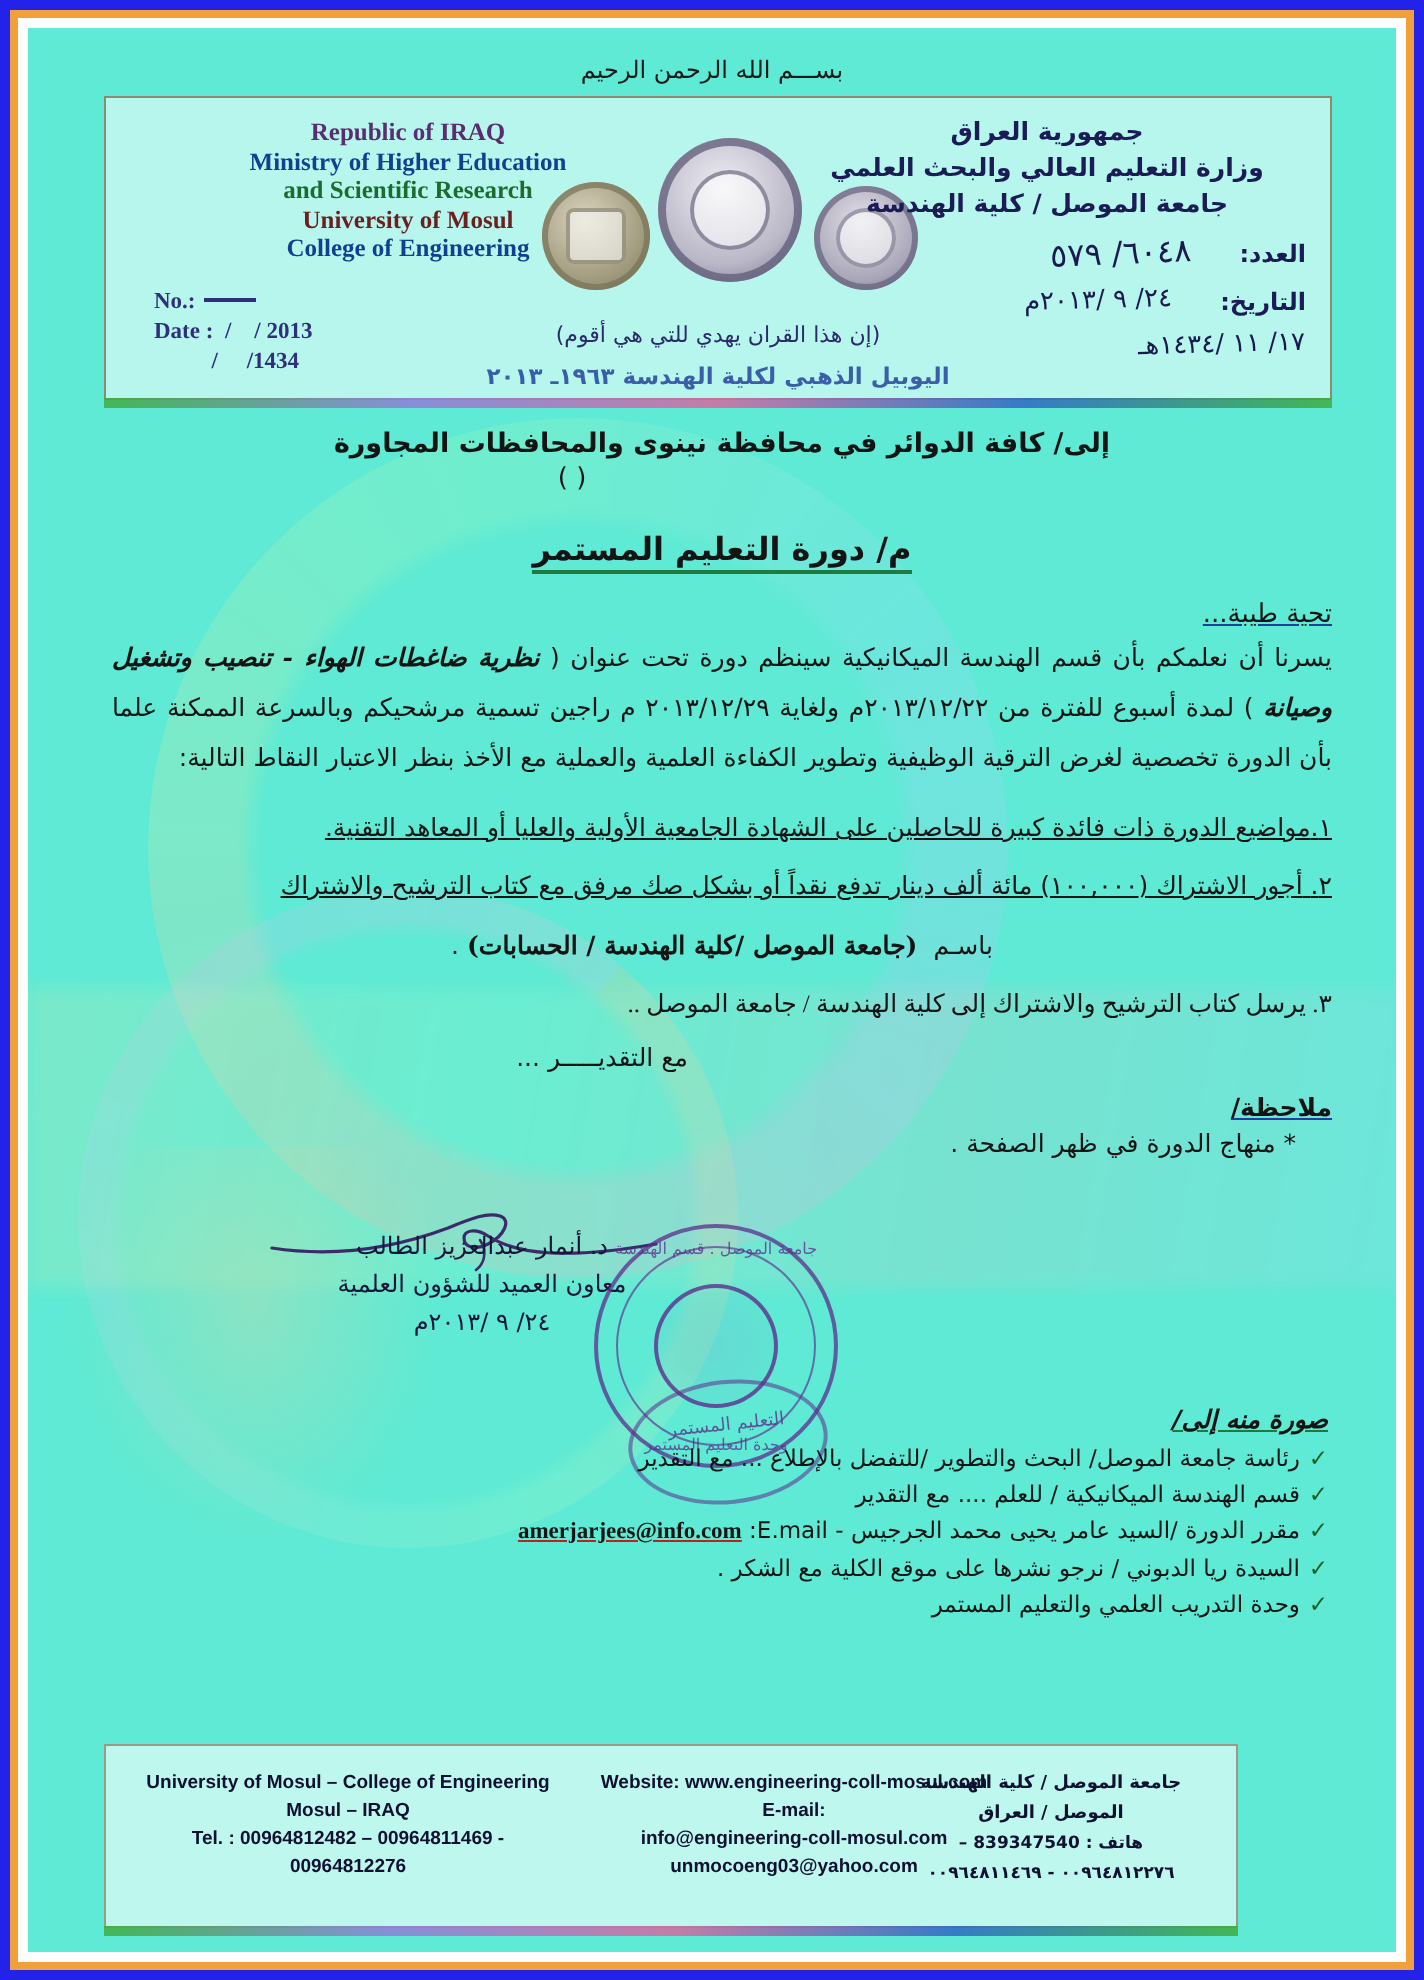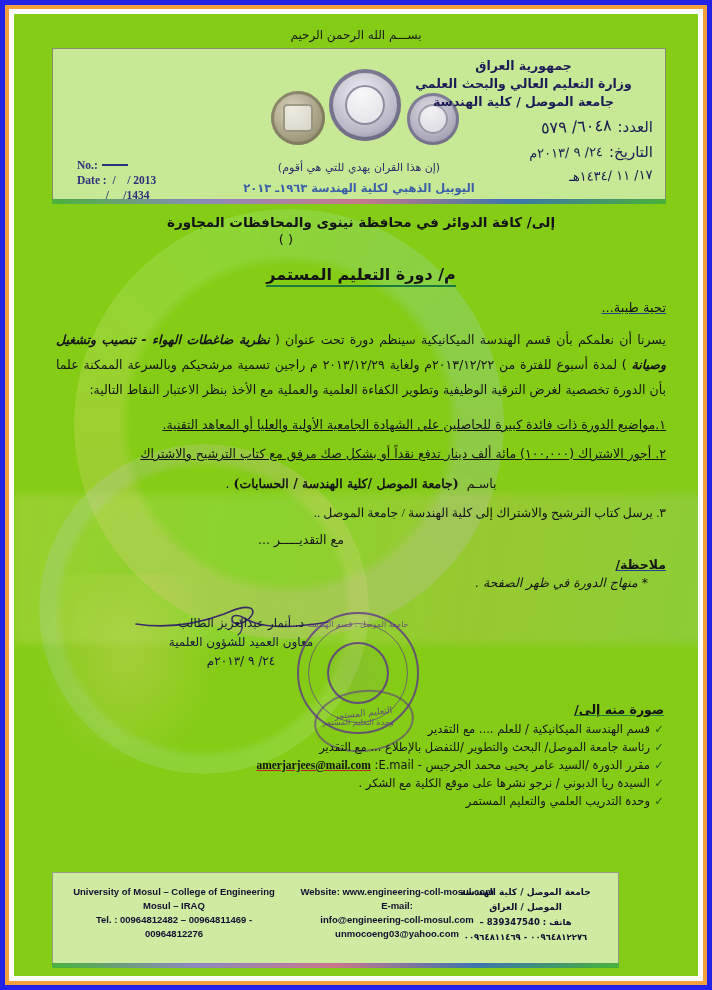--- a/index.html
+++ b/index.html
@@ -16,21 +16,21 @@
     width:712px;height:990px;
     box-sizing:border-box;
     background:#fdfdfd;
     border:5px solid #2222e8;      
     outline:4px solid #f2a03c;     
     outline-offset:-9px;
   }
   #paper{
     position:absolute;
     left:9px;top:9px;right:9px;bottom:9px;
-    background:#84cc16;
+    background:#5eead4;
     overflow:hidden;
   }
   
   .wm{position:absolute;pointer-events:none;}
   #wm-arc{
     left:60px;top:195px;width:430px;height:430px;
     border-radius:50%;
     background:
       conic-gradient(from 200deg,
         rgba(255,170,170,.30), rgba(255,230,150,.26), rgba(180,255,180,.26),
@@ -73,38 +73,38 @@
     text-align:center;
     font-family:"Liberation Serif", serif;
     font-weight:bold;font-size:12.5px;line-height:14.5px;
     color:#5b2d6e;
   }
   .lh-en .l2{color:#123f8f;}
   .lh-en .l3{color:#1d6b2f;}
   .lh-en .l4{color:#6b1f1f;}
   .lh-en .l5{color:#123f8f;}
   #lh-nodate{
-    position:absolute;left:24px;top:109px;
+    position:absolute;left:24px;top:95px;
     font-family:"Liberation Serif", serif;font-weight:bold;font-size:11.5px;
     line-height:15px;color:#2f2f7a;
   }
   #lh-nodate .ln{display:block;white-space:pre;}
   #lh-dash{display:inline-block;width:26px;border-bottom:2px solid #2f2f7a;vertical-align:3px;margin-left:4px;}
   .lh-ar{
     position:absolute;right:14px;top:8px;width:255px;
     direction:rtl;text-align:center;
     font-family:"DejaVu Sans", sans-serif;
     font-size:12.5px;line-height:18px;font-weight:bold;color:#1b1b55;
   }
   #lh-meta{
     position:absolute;right:12px;top:68px;width:270px;direction:rtl;
     font-family:"DejaVu Sans", sans-serif;font-size:9.5px;color:#1b1b55;
   }
   .meta-row{display:flex;align-items:center;justify-content:flex-start;gap:6px;margin-bottom:7px;}
-  .meta-lab{font-weight:normal;font-size:15px;}
+  .meta-lab{font-weight:bold;font-size:12px;margin-left:18px;}
   .meta-hand{
     font-family:"DejaVu Sans", sans-serif;
     font-size:16px;color:#1a1a4e;
     transform:rotate(-2.5deg);
     letter-spacing:1px;
   }
   .meta-hand.small{font-size:13px;transform:rotate(-1.5deg);}
   #lh-verse{
     position:absolute;left:0;right:0;top:112px;text-align:center;
     direction:rtl;font-family:"DejaVu Sans", sans-serif;font-size:11px;color:#2b2b6a;
@@ -143,50 +143,50 @@
     color:#141414;
   }
   .to-line{font-size:13.5px;font-weight:bold;text-align:center;margin:4px 0 0 0;}
   .to-paren{font-size:13px;text-align:center;margin:2px 0 0 -150px;}
   .subject{
     font-size:16px;font-weight:bold;text-align:center;margin:18px 0 0 0;
   }
   .subject span{border-bottom:2px solid #1f7a3f;padding-bottom:1px;}
   .greeting{font-size:13px;margin:16px 0 0 0;}
   .greeting u{text-decoration-color:#1f3f9a;}
-  .para{font-size:12.5px;line-height:25px;margin:12px 0 0 0;text-align:justify;}
+  .para{font-size:12.5px;line-height:25px;margin:1px 0 0 0;text-align:justify;}
   .ttl{font-style:italic;font-weight:bold;font-family:"DejaVu Serif", serif;}
   .items{list-style:none;margin:10px 0 0 0;padding:0;font-size:12.5px;line-height:26px;}
   .items li{margin:0 0 3px 0;}
   .it-in{display:block;text-decoration:underline;}
   .it-sub{display:block;text-align:center;margin-top:4px;}
   .it3{display:block;text-align:right;font-family:Liberation Serif, serif;}
   .bank{font-family:"DejaVu Serif", serif;font-weight:bold;}
   .regards{text-align:center;font-size:12.5px;margin:6px 120px 0 0;}
   .note-h{font-size:12.5px;font-weight:bold;margin:10px 0 0 0;}
   .note-h u{text-decoration-color:#1f3f9a;}
-  .note-b{font-size:12.5px;margin:3px 18px 0 0;font-style:italic;}
+  .note-b{font-size:12.5px;margin:3px 18px 0 0;}
   
   #sign{
     position:absolute;left:112px;top:600px;width:230px;text-align:center;
     direction:rtl;font-family:"DejaVu Sans", sans-serif;font-size:12px;
     line-height:19px;color:#16163a;
   }
   #sign-stroke{
     position:absolute;left:118px;top:588px;width:200px;height:36px;
     pointer-events:none;
   }
   
   #cc{
     position:absolute;left:150px;top:688px;width:500px;
     direction:rtl;text-align:right;
     font-family:"DejaVu Sans", sans-serif;color:#141414;
   }
   #cc-h{font-size:12.5px;font-weight:bold;}
-  #cc-h u{text-decoration-color:#1f7a3f;}
+  #cc-h u{text-decoration-color:#1f7a3f;font-style:italic;}
   #cc ul{list-style:none;margin:3px 0 0 0;padding:0;font-size:11.5px;line-height:18px;}
   #cc li{white-space:nowrap;}
   .tick{display:inline-block;width:14px;color:#1b5e20;font-weight:bold;}
   .mail{
     font-family:"Liberation Serif", serif;font-weight:bold;
     direction:ltr;display:inline-block;
     text-decoration:underline;text-decoration-color:#c02020;color:#141414;
   }
   
   .stamp{
@@ -246,20 +246,27 @@
 
     <div class="wm" id="wm-arc"></div>
     <div class="wm" id="wm-arc2"></div>
     <div class="wm" id="wm-stripe"></div>
     <div class="wm" id="wm-left"></div>
 
     <div id="bismillah">بســـم الله الرحمن الرحيم</div>
 
     <div id="letterhead">
 
+      <div class="lh-en">
+        <div class="l1">Republic of IRAQ</div>
+        <div class="l2">Ministry of Higher Education</div>
+        <div class="l3">and  Scientific Research</div>
+        <div class="l4">University of Mosul</div>
+        <div class="l5">College of Engineering</div>
+      </div>
 
       <div id="lh-nodate">
         <span class="ln"><span>No.:</span><span id="lh-dash"></span></span>
         <span class="ln"><span>Date :</span>  <span>/    / 2013</span></span>
         <span class="ln">          <span>/     /1434</span></span>
       </div>
 
       <div id="emblems">
         <div class="emb" id="emb-left">
             <span class="emb-core"></span>
@@ -342,23 +349,23 @@
       <span class="inner"></span>
       <span class="txt-bot">وحدة التعليم المستمر</span>
     </div>
     <div class="stamp" id="stamp2">
       <span class="lbl">التعليم المستمر</span>
     </div>
 
     <div id="cc">
       <div id="cc-h"><u>صورة منه إلى/</u></div>
       <ul>
+        <li><span class="tick">✓</span><span>رئاسة جامعة الموصل/ البحث والتطوير /للتفضل بالإطلاع ... مع التقدير</span></li>
         <li><span class="tick">✓</span><span>قسم الهندسة الميكانيكية /  للعلم .... مع التقدير</span></li>
-        <li><span class="tick">✓</span><span>رئاسة جامعة الموصل/ البحث والتطوير /للتفضل بالإطلاع ... مع التقدير</span></li>
-        <li><span class="tick">✓</span><span>مقرر الدورة /السيد عامر يحيى محمد الجرجيس  -  E.mail:</span> <span class="mail">amerjarjees@mail.com</span></li>
+        <li><span class="tick">✓</span><span>مقرر الدورة /السيد عامر يحيى محمد الجرجيس  -  E.mail:</span> <span class="mail">amerjarjees@info.com</span></li>
         <li><span class="tick">✓</span><span>السيدة ريا الدبوني / نرجو نشرها على موقع الكلية مع الشكر .</span></li>
         <li><span class="tick">✓</span><span>وحدة التدريب العلمي والتعليم المستمر</span></li>
       </ul>
     </div>
 
     <div id="footer">
       <div class="f-col" id="f-left">
         <div>University of Mosul – College of Engineering</div>
         <div>Mosul – IRAQ</div>
         <div>Tel. : 00964812482 – 00964811469 -</div>

